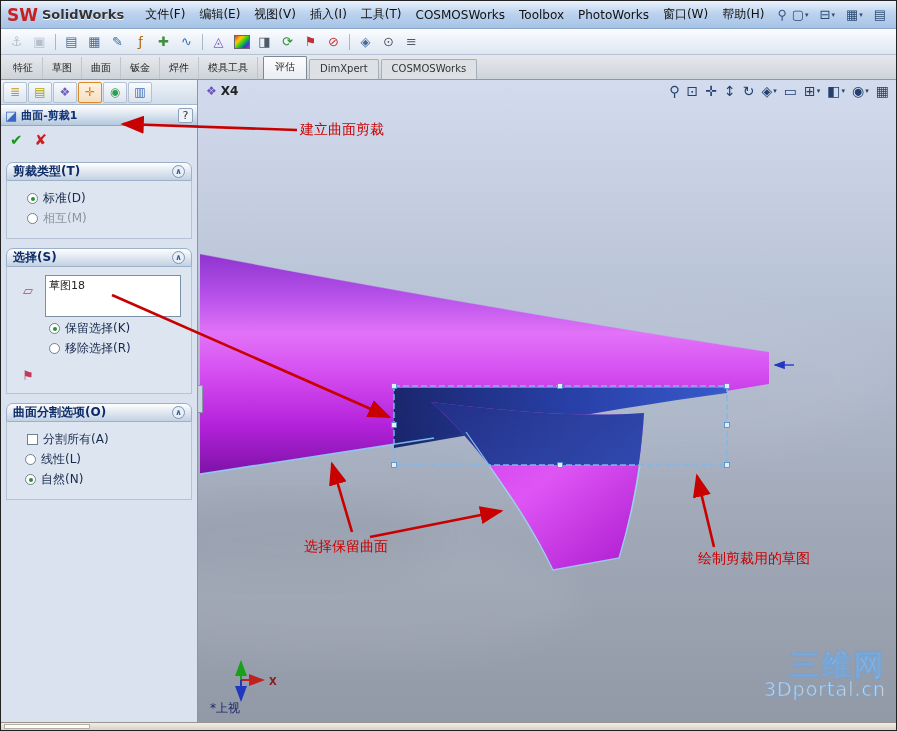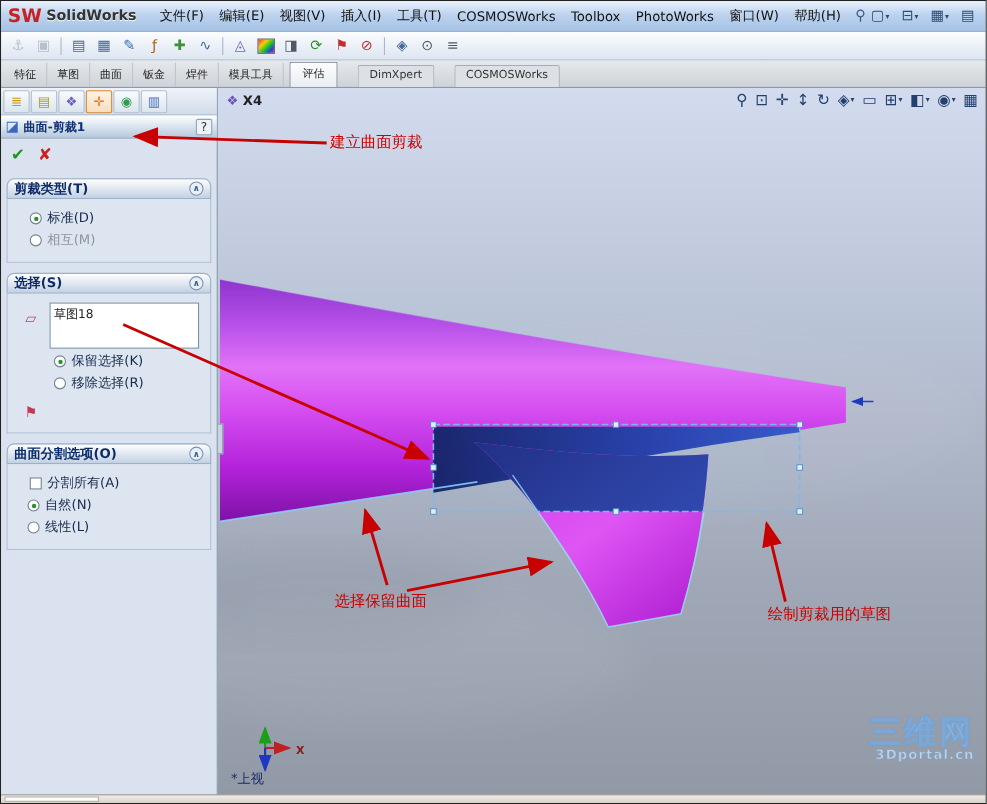--- a/index.html
+++ b/index.html
@@ -22,21 +22,21 @@
   .toolbar2{height:26px;background:linear-gradient(#fbfcfe,#dde6f1);border-bottom:1px solid #b6c3d4;display:flex;align-items:center;padding-left:5px;gap:2px}
   .tico{width:21px;height:20px;display:flex;align-items:center;justify-content:center;font-size:13px;border-radius:2px;cursor:default;font-style:normal}
   .tico.dim{opacity:.45}
   .tsep{width:1px;height:16px;background:#aab7c6;margin:0 3px}
   .rainbow{width:16px;height:14px;border:1px solid #667;background:linear-gradient(135deg,#e33 0%,#fc0 30%,#2c2 55%,#24c 80%,#c2c 100%)}
 
   
   .tabbar{height:25px;background:linear-gradient(#e6e9ec,#ced3d9);border-bottom:1px solid #8f99a3;display:flex;align-items:flex-end;padding-left:3px}
   .ctab{font-size:10px;color:#1d1d1d;padding:4px 9px;border-right:1px solid #bec5cc;cursor:default}
   .ctab.active{background:linear-gradient(#fdfdfe,#e9eef3);border:1px solid #7e8893;border-bottom:none;border-radius:2px 2px 0 0;font-weight:normal;margin-left:5px;padding:3px 11px 5px}
-  .ctab.alt{background:#dde1e6;border:1px solid #a6aeb7;border-bottom:none;border-radius:2px 2px 0 0;margin-left:18px;color:#333;padding:3px 10px 5px}
+  .ctab.alt{background:#dde1e6;border:1px solid #a6aeb7;border-bottom:none;border-radius:2px 2px 0 0;margin-left:2px;color:#333;padding:3px 10px 5px}
 
   
   .main{display:flex;height:642px}
 
   
   .panel{position:relative;width:197px;flex:none;background:#d9e2ee;border-right:1px solid #8697ab;font-size:12px;color:#17294d}
   .ptabs{height:25px;display:flex;gap:1px;align-items:center;background:linear-gradient(#eef3f9,#d1dce9);border-bottom:1px solid #a7b7cb;padding:1px 2px}
   .ptab{width:24px;height:21px;display:flex;align-items:center;justify-content:center;font-size:12px;border:1px solid #b3c1d3;border-radius:2px;background:linear-gradient(#f9fbfd,#dbe4ee);cursor:default}
   .ptab.active{border-color:#d98a2b;background:linear-gradient(#fdf2e2,#f7dfc0)}
   .pm-header{height:21px;display:flex;align-items:center;gap:4px;padding:0 4px;background:linear-gradient(#ffffff,#b5c9de);border-bottom:1px solid #92a8c3}
@@ -70,21 +70,21 @@
   .viewport{position:relative;flex:1;overflow:hidden}
   .scene{position:absolute;inset:0}
   .vp-toolbar{position:absolute;top:3px;right:7px;display:flex;align-items:center;gap:7px;color:#23406e;z-index:10}
   .vico{display:flex;align-items:center;font-size:14px;cursor:default;font-style:normal}
   .vico .car{color:#23406e}
   .zoomtag{position:absolute;left:8px;top:4px;display:flex;align-items:center;gap:4px;font-size:12px;font-weight:bold;color:#222;z-index:10}
   .zoomtag i{font-style:normal;color:#7050c0;font-size:12px}
   .viewname{position:absolute;left:12px;top:620px;font-size:12px;color:#1c2a66;z-index:10}
   .watermark{position:absolute;right:10px;top:570px;text-align:right;z-index:9;line-height:1.05;opacity:.85}
   .wm1{font-size:29px;font-weight:bold;letter-spacing:3px;color:rgba(226,240,255,.8);-webkit-text-stroke:1px rgba(100,160,220,.85);text-shadow:0 0 2px rgba(120,170,230,.5)}
-  .wm2{font-size:12px;font-weight:bold;letter-spacing:1px;color:rgba(226,240,255,.75);-webkit-text-stroke:.6px rgba(100,160,220,.8)}
+  .wm2{font-size:19px;font-weight:normal;letter-spacing:1px;color:rgba(226,240,255,.75);-webkit-text-stroke:.6px rgba(100,160,220,.8)}
   .splitter{position:absolute;left:0;top:305px;width:5px;height:28px;background:#c9d3e1;border:1px solid #8697ab;border-left:none;z-index:8}
 
   
   .anno-svg{position:absolute;inset:0;z-index:60;pointer-events:none}
   .anno-text{position:absolute;z-index:61;color:#cc0000;font-weight:normal;font-size:14px;pointer-events:none;white-space:nowrap}
 
   
   .statusbar{height:8px;background:linear-gradient(#f1eee8,#d8d2c6);border-top:1px solid #9a958a;display:flex;align-items:center}
   .sb-box{width:86px;height:5px;background:#fcfcfa;border:1px solid #b6b0a4;margin-left:3px}
 </style>
@@ -236,27 +236,27 @@
       <div class="section">
         <div class="sec-h">
           <span>曲面分割选项(O)</span>
           <span class="collapse">∧</span>
         </div>
         <div class="sec-b">
           <label class="opt" style="">
               <i class="cb"></i>
               <span>分割所有(A)</span>
             </label>
+          <label class="opt" style="margin-left:14px">
+              <i class="rb"></i>
+              <span>线性(L)</span>
+            </label>
           <label class="opt checked" style="margin-left:14px">
               <i class="rb"></i>
               <span>自然(N)</span>
-            </label>
-          <label class="opt" style="margin-left:14px">
-              <i class="rb"></i>
-              <span>线性(L)</span>
             </label>
         </div>
       </div>
     </div>
 
     <div class="viewport">
       <svg class="scene" width="700" height="642" viewBox="0 0 700 642">
         <defs>
           <linearGradient id="bg" x1="0" y1="0" x2="0" y2="1">
             <stop offset="0" stop-color="#d3dcee"></stop>

